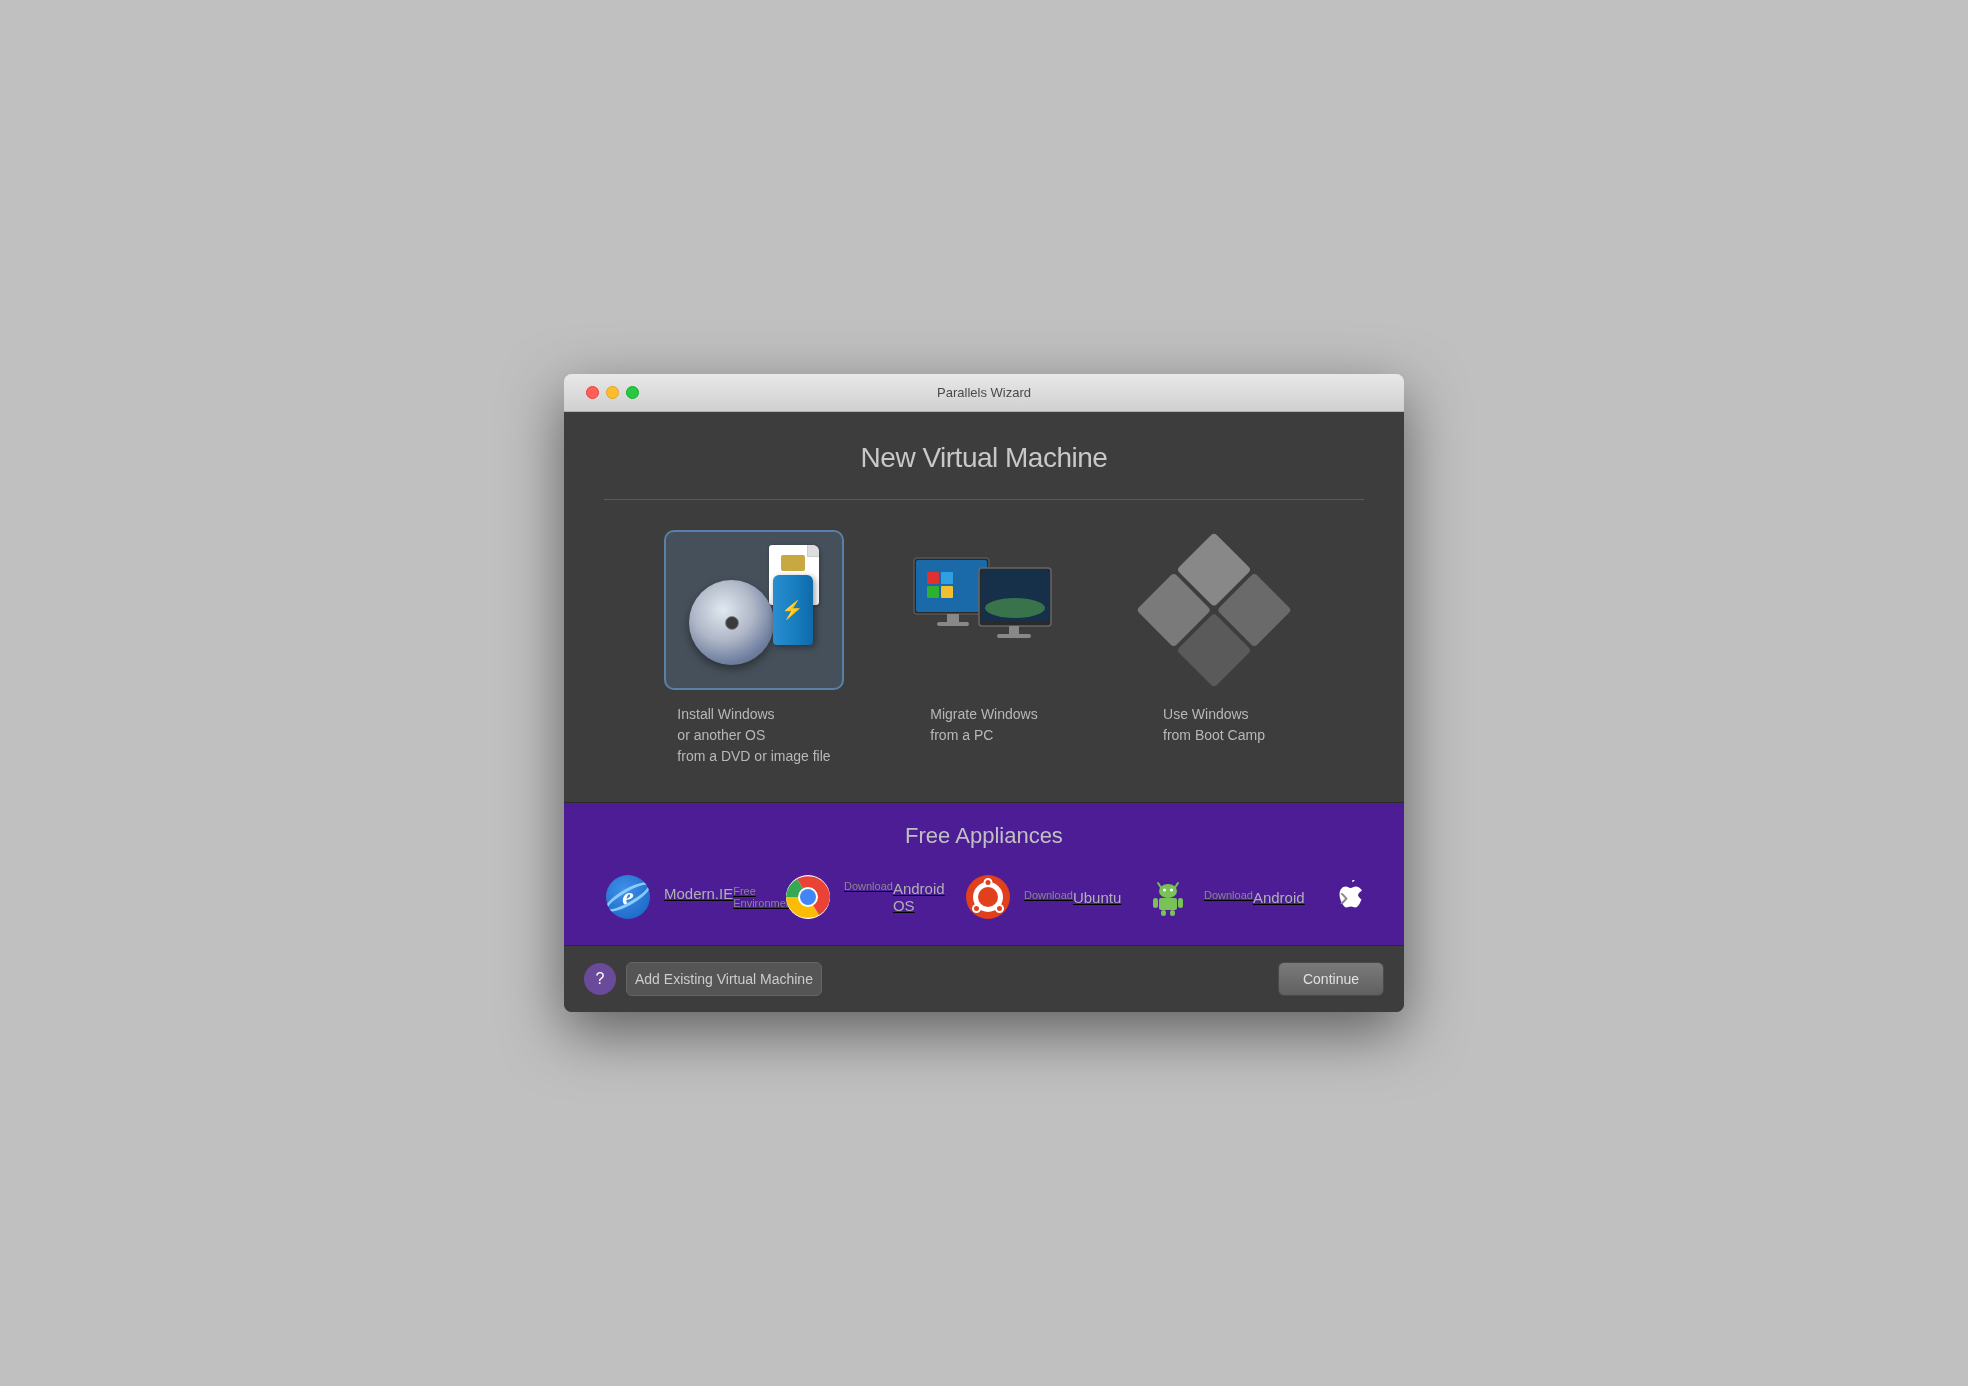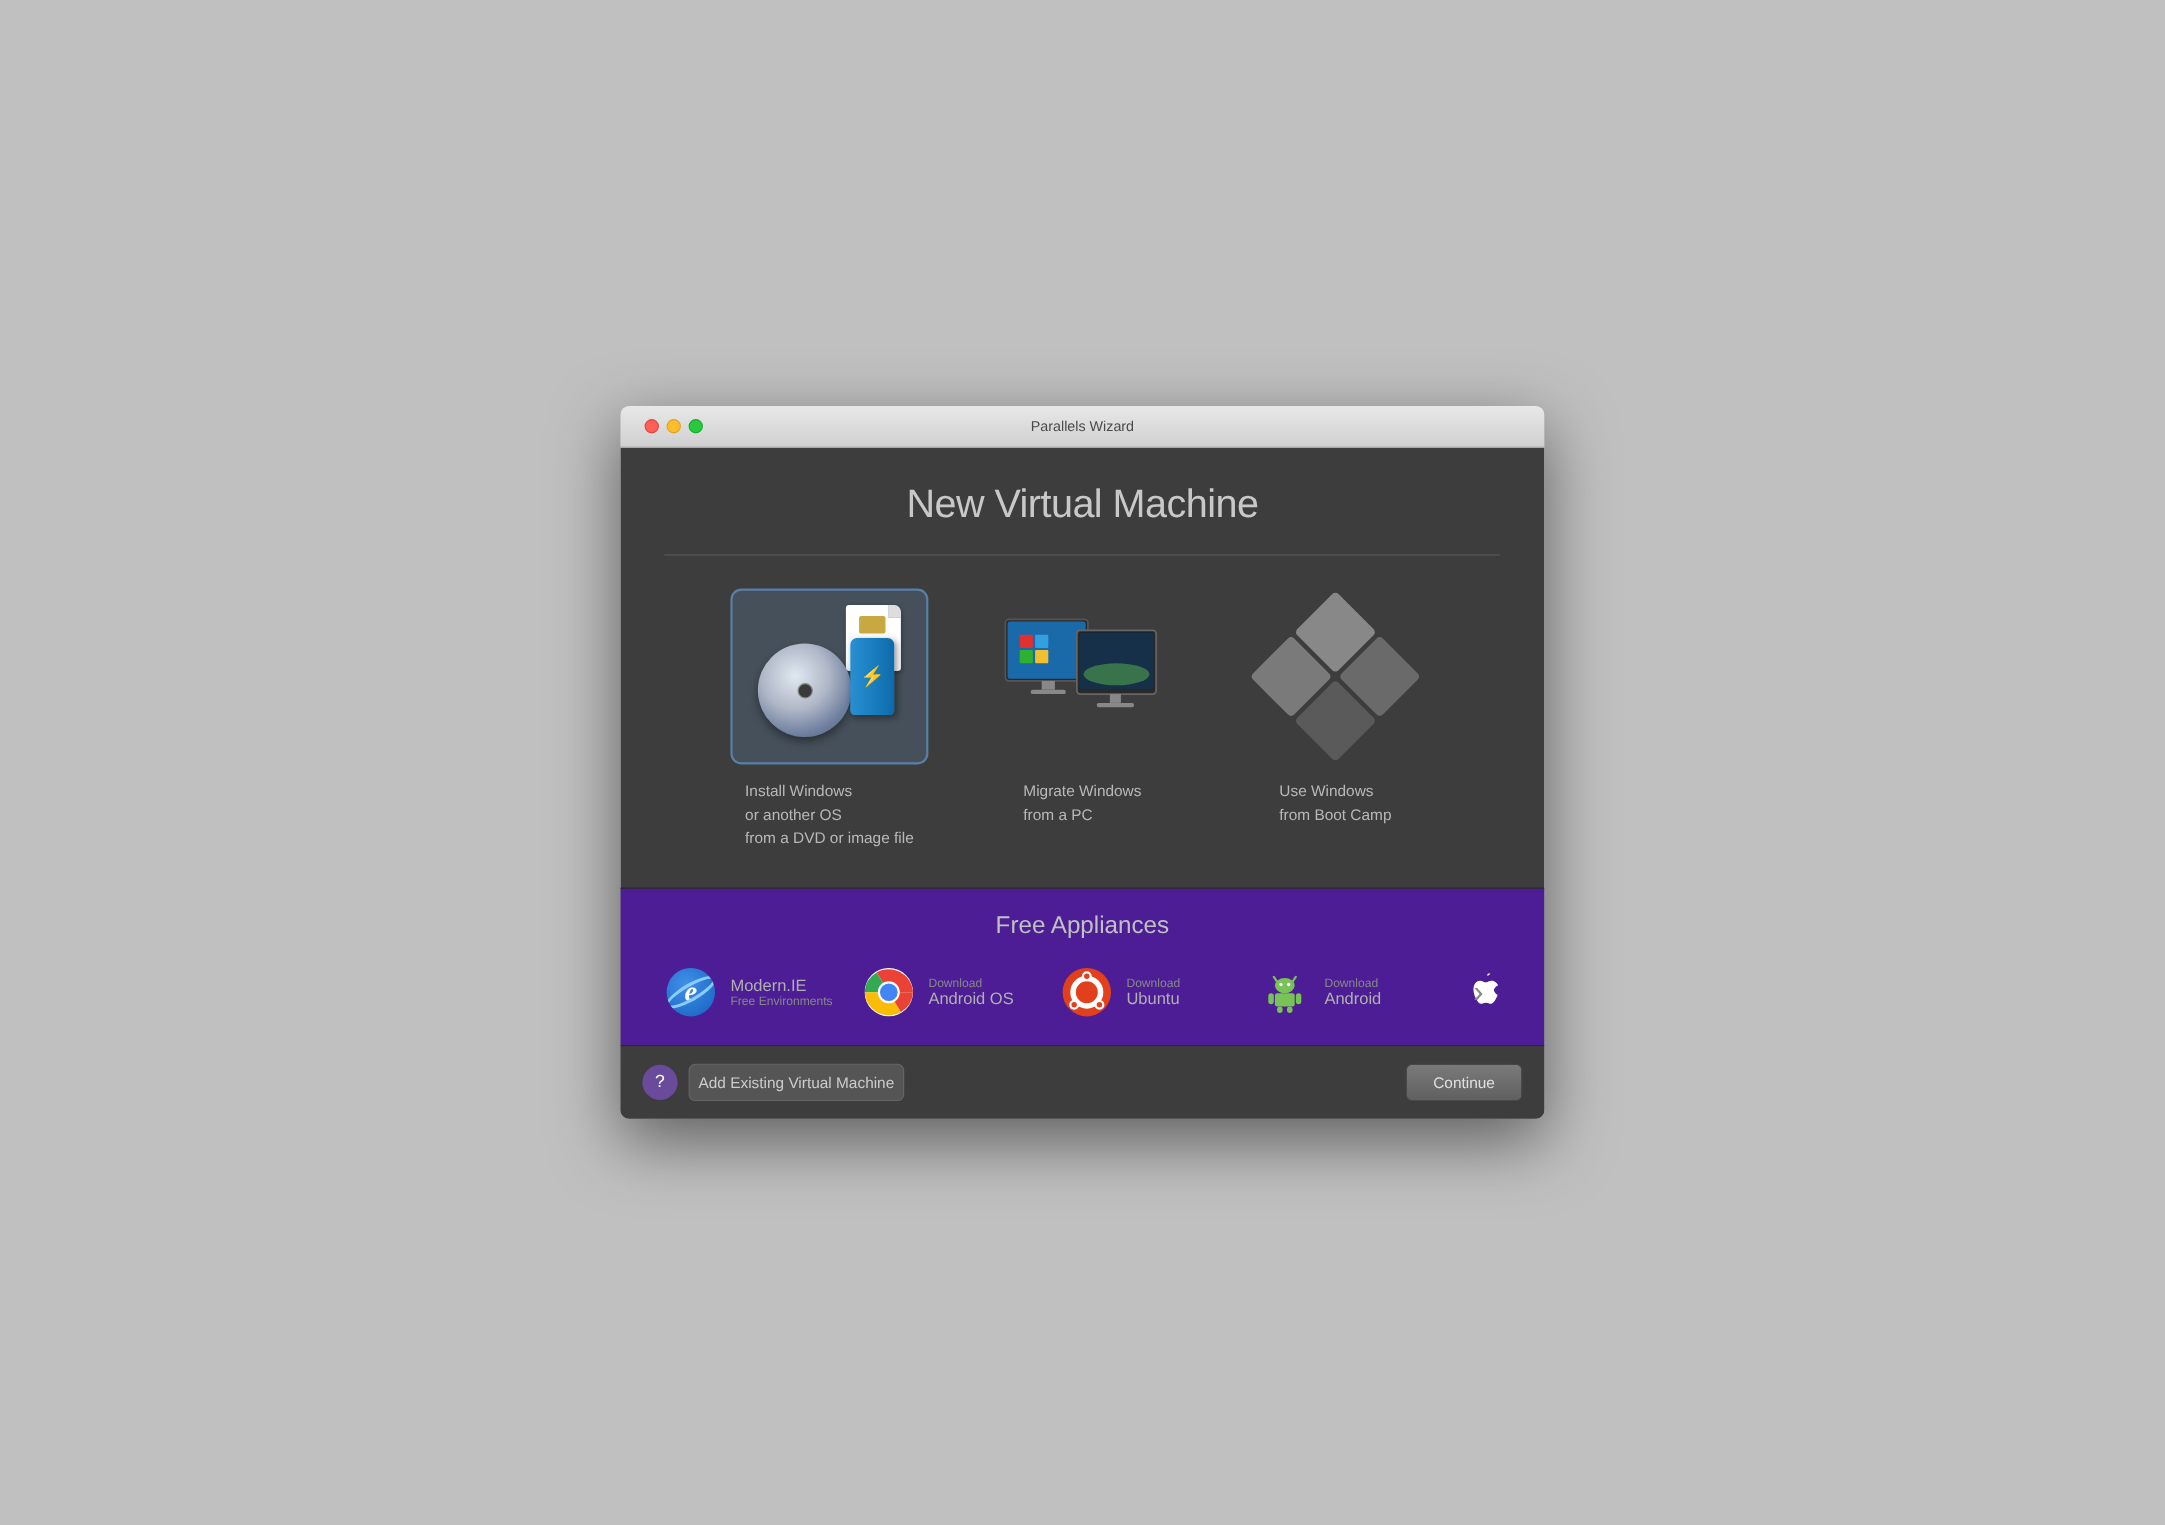--- a/index.html
+++ b/index.html
@@ -59,21 +59,21 @@
       background: #3d3d3d;
       padding: 0;
     }
 
     .main-section {
       padding: 30px 40px 25px;
     }
 
     .page-title {
       text-align: center;
-      font-size: 36px;
+      font-size: 28px;
       font-weight: 300;
       color: #c8c8c8;
       margin-bottom: 25px;
       letter-spacing: -0.5px;
     }
 
     .divider {
       height: 1px;
       background: #5a5a5a;
       margin-bottom: 30px;
@@ -277,21 +277,22 @@
       height: 48px;
       flex-shrink: 0;
       display: flex;
       align-items: center;
       justify-content: center;
       font-size: 36px;
     }
 
     .appliance-text {
       display: flex;
-      flex-direction: column;
+      flex-direction: row;
+      text-decoration: underline;
     }
 
     .appliance-download-label {
       font-size: 11px;
       color: #888;
     }
 
     .appliance-name {
       font-size: 15px;
       color: #b0b0b0;

